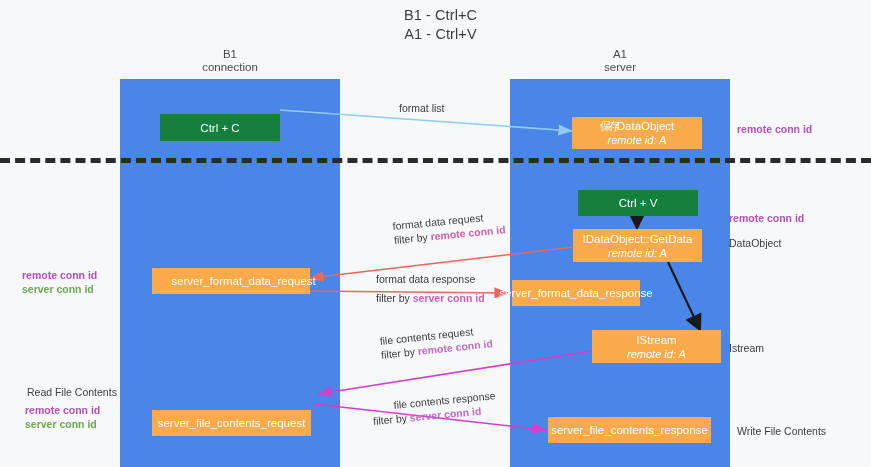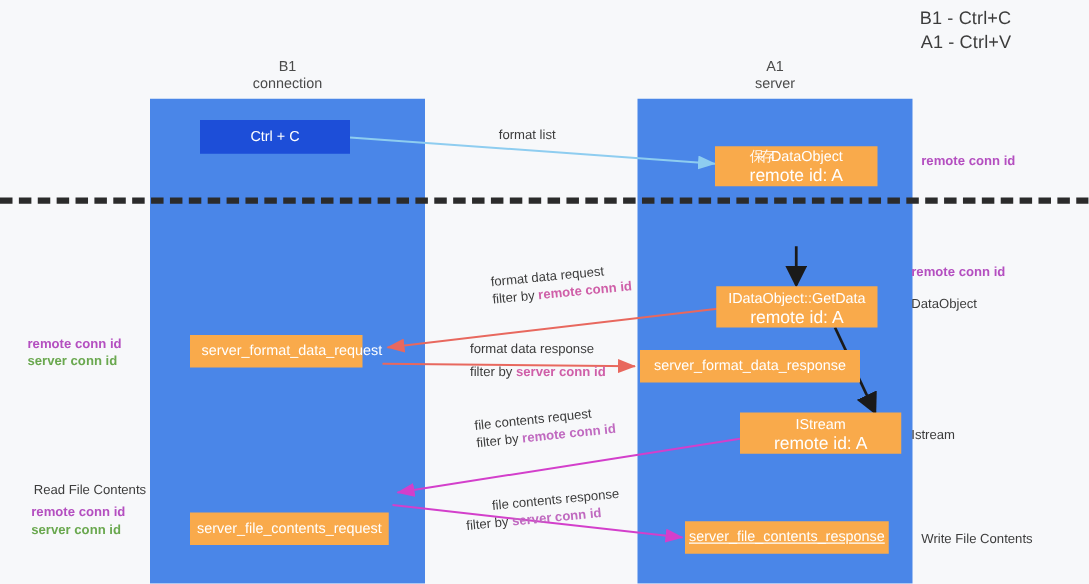--- a/index.html
+++ b/index.html
@@ -17,25 +17,26 @@
     height: 467px;
     background: #f7f8fa;
     overflow: hidden;
   }
   .abs { position: absolute; }
 
   
   .title {
     left: 0; top: 6px;
     width: 809px;
-    text-align: right;
+    text-align: center;
     font-size: 14.5px;
     color: #3c3c3c;
     line-height: 19px;
     letter-spacing: 0.1px;
+    padding-left: 36px;
   }
 
   
   .col-head {
     text-align: center;
     font-size: 11.5px;
     color: #4a4a4a;
     line-height: 13px;
   }
 
@@ -58,23 +59,23 @@
     display: flex;
     flex-direction: column;
     align-items: center;
     justify-content: center;
     color: #ffffff;
     font-size: 11.5px;
     line-height: 14px;
     text-align: center;
     padding: 2px 4px;
   }
-  .node.green  { background: #1d4ed8; }
+  .node.green  { background: #15803d; margin-top: 18px; }
   .node.orange { background: #f9aa4b; }
-  .node .l2 { font-size: 14px; }
+  .node .l2 { font-size: 11px; font-style: italic; }
 
   
   .glyph-overlap {
     position: relative;
     display: inline-block;
     letter-spacing: -3px;
     opacity: 0.92;
   }
 
   
@@ -170,44 +171,47 @@
     <div>Ctrl + C</div>
   </div>
 
   <div class="abs node orange" style="left:572px; top:117px; width:130px; height:32px;">
     <div>
       <span class="glyph-overlap">保存</span><span>DataObject</span>
     </div>
     <div class="l2">remote id: A</div>
   </div>
 
+  <div class="abs node green" style="left:578px; top:172px; width:120px; height:26px;">
+    <div>Ctrl + V</div>
+  </div>
 
   <div class="abs node orange" style="left:573px; top:229px; width:129px; height:33px;align-items:center;">
     <div>IDataObject::GetData</div>
     <div class="l2">remote id: A</div>
   </div>
 
   <div class="abs node orange" style="left:592px; top:330px; width:129px; height:33px;">
     <div>IStream</div>
     <div class="l2">remote id: A</div>
   </div>
 
-  <div class="abs node orange" style="left:152px; top:268px; width:138px; height:26px;padding-left:29px;">
+  <div class="abs node orange" style="left:152px; top:268px; width:158px; height:26px;padding-left:29px;">
     <div>server_format_data_request</div>
   </div>
 
-  <div class="abs node orange" style="left:512px; top:280px; width:176px; height:26px;">
+  <div class="abs node orange" style="left:512px; top:280px; width:128px; height:26px;">
     <div>server_format_data_response</div>
   </div>
 
   <div class="abs node orange" style="left:152px; top:384px; width:159px; height:26px;margin-top:26px;">
     <div>server_file_contents_request</div>
   </div>
 
-  <div class="abs node orange" style="left:548px; top:417px; width:163px; height:26px;text-decoration:underline;">
+  <div class="abs node orange" style="left:548px; top:417px; width:163px; height:26px;">
     <div>server_file_contents_response</div>
   </div>
 
   <div class="abs elabel" style="left:399px; top:101px;">
     <div>format list</div>
   </div>
 
   <div class="abs elabel" style="left:392px; top:219px; transform:rotate(-5.5deg); transform-origin:left top;">
     <div>format data request</div>
     <div><span>filter by </span><span class="hl-pink">remote conn id</span></div>

